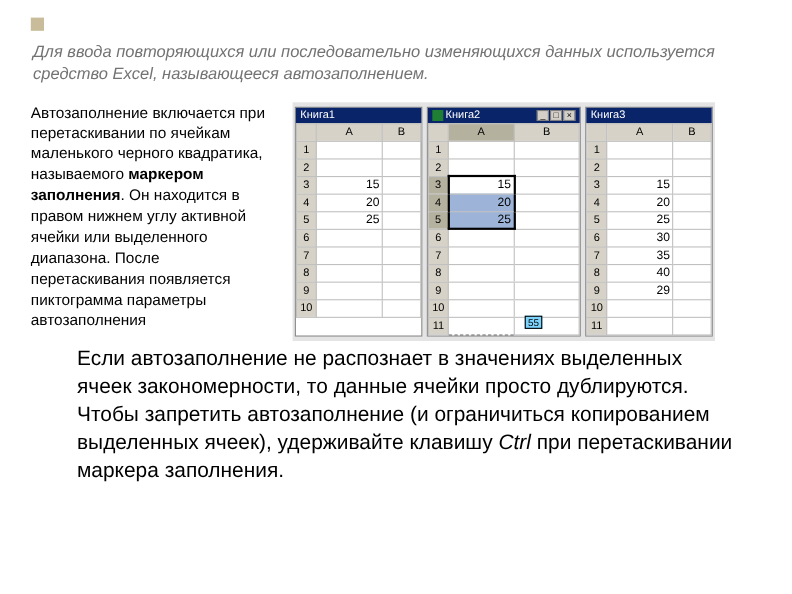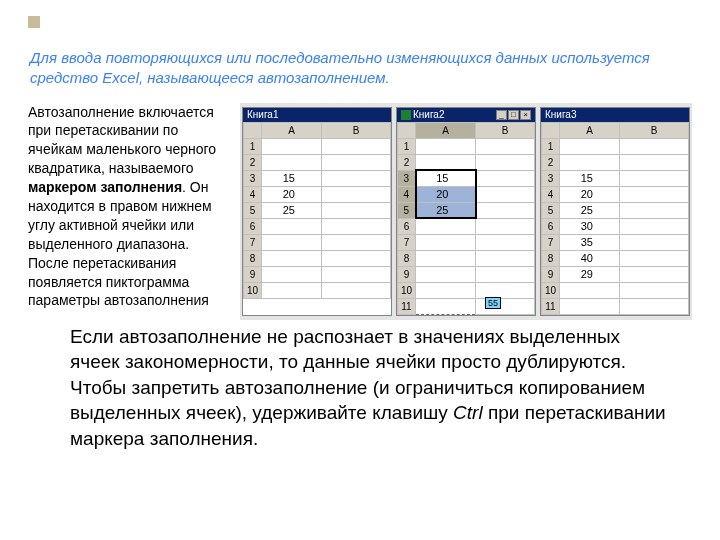--- a/index.html
+++ b/index.html
@@ -20,25 +20,25 @@
   }
   h1.title {
     margin: 0;
     font-size: 18px;
     font-weight: bold;
     font-style: italic;
     text-decoration: underline;
     color: #3a362b;
   }
   .intro {
-    margin: 20px 0 14px 2px;
+    margin: 10px 0 14px 2px;
     font-size: 15px;
     font-style: italic;
     line-height: 1.35;
-    color: #3b82f6;
+    color: #737373;
   }
   .midrow {
     display: flex;
     gap: 14px;
     align-items: flex-start;
   }
   .desc {
     width: 224px;
     font-size: 14px;
     line-height: 1.35;
@@ -48,21 +48,21 @@
     display: flex;
     gap: 4px;
     padding: 4px 2px;
     background: #e4e4e4;
   }
   .sheet {
     background: #fff;
     border: 1px solid #848484;
     font-size: 10px;
     color: #000;
-    width: 150px;
+    width: 116px;
   }
   .sheet.middle { width: 140px; }
   .titlebar {
     background: #0a246a;
     color: #fff;
     font-size: 10px;
     padding: 1px 4px;
     display: flex;
     align-items: center;
     justify-content: space-between;
@@ -82,21 +82,21 @@
     font-size: 11px;
     text-align: center;
     padding: 0;
   }
   .grid th {
     background: #d6d2c7;
     font-size: 10px;
   }
   .grid th.rh { width: 18px; }
   .grid th.colA { width: 60px; }
-  .grid td.data { text-align: right; padding-right: 26px; }
+  .grid td.data { text-align: right; padding-right: 2px; }
   .sel thead th.colA { background: #b5b19f; }
   .sel .selrow th.rh { background: #b5b19f; }
   .sel .selcell {
     background: #9db4d8;
   }
   .sel .seltop { border-top: 2px solid #000 !important; border-left: 2px solid #000 !important; border-right: 2px solid #000 !important; }
   .sel .selmid { border-left: 2px solid #000 !important; border-right: 2px solid #000 !important; }
   .sel .selbot { border-bottom: 2px solid #000 !important; border-left: 2px solid #000 !important; border-right: 2px solid #000 !important; }
   .dashbox td.dash {
     border-left: 1px dashed #666 !important;

